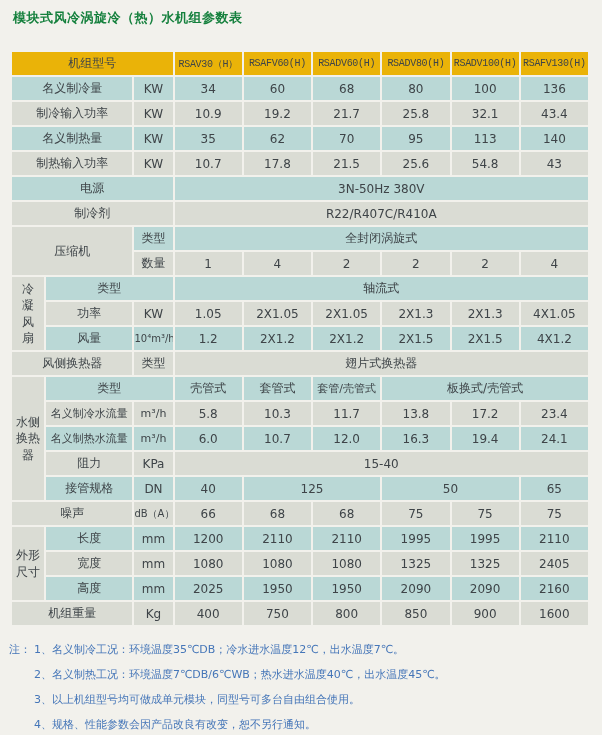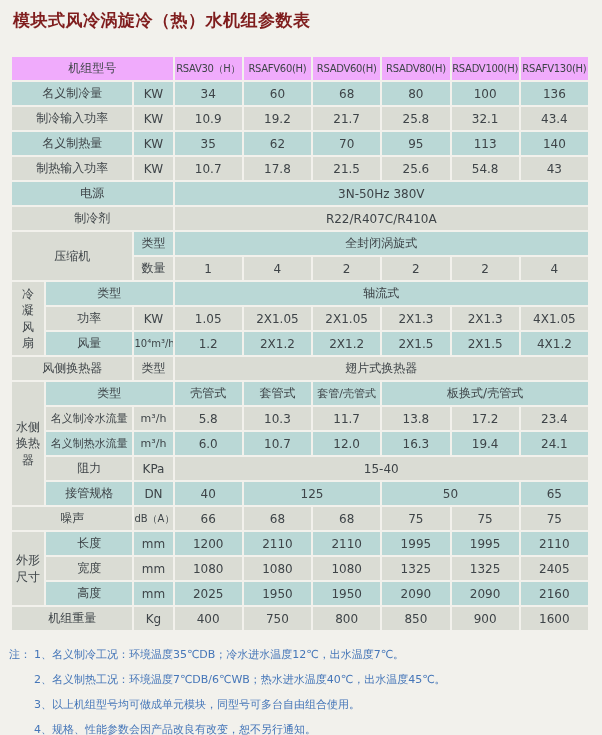--- a/index.html
+++ b/index.html
@@ -4,22 +4,22 @@
 <style>
   * { margin: 0; padding: 0; box-sizing: border-box; }
   html, body {
     width: 602px; height: 735px;
     background: #f2f1ec;
     font-family: "DejaVu Sans", "Liberation Sans", sans-serif;
     overflow: hidden;
   }
   .page { width: 602px; height: 735px; position: relative; }
   .title {
-    color: #7f1d1d;
-    font-size: 17px;
+    color: #15803d;
+    font-size: 13px;
     font-weight: bold;
     padding: 9px 0 0 13px;
     letter-spacing: 0.5px;
   }
   table.spec {
     margin: 23px 0 0 10px;
     border-collapse: separate;
     border-spacing: 2px;
     table-layout: fixed;
     width: 580px;
@@ -29,21 +29,21 @@
     text-align: center;
     vertical-align: middle;
     font-size: 12px;
     color: #3e4448;
     overflow: hidden;
     white-space: nowrap;
     padding: 0;
   }
   td.t { background: #bad8d6; }   
   td.g { background: #dadcd4; }   
-  td.h { background: #f0abfc; }   
+  td.h { background: #eab308; font-family: Liberation Mono, monospace; }   
   td.model { font-size: 10px; letter-spacing: -0.3px; }
   td.sm { font-size: 11px; }
   td.u9 { font-size: 10px; }
   td.vcell { white-space: normal; }
   .vwrap { display: inline-block; line-height: 1.35; font-size: 12px; }
   .w1 { width: 14px; }  
   .w2 { width: 26px; }  
   .notes {
     margin: 13px 0 0 9px;
     color: #4576b8;

